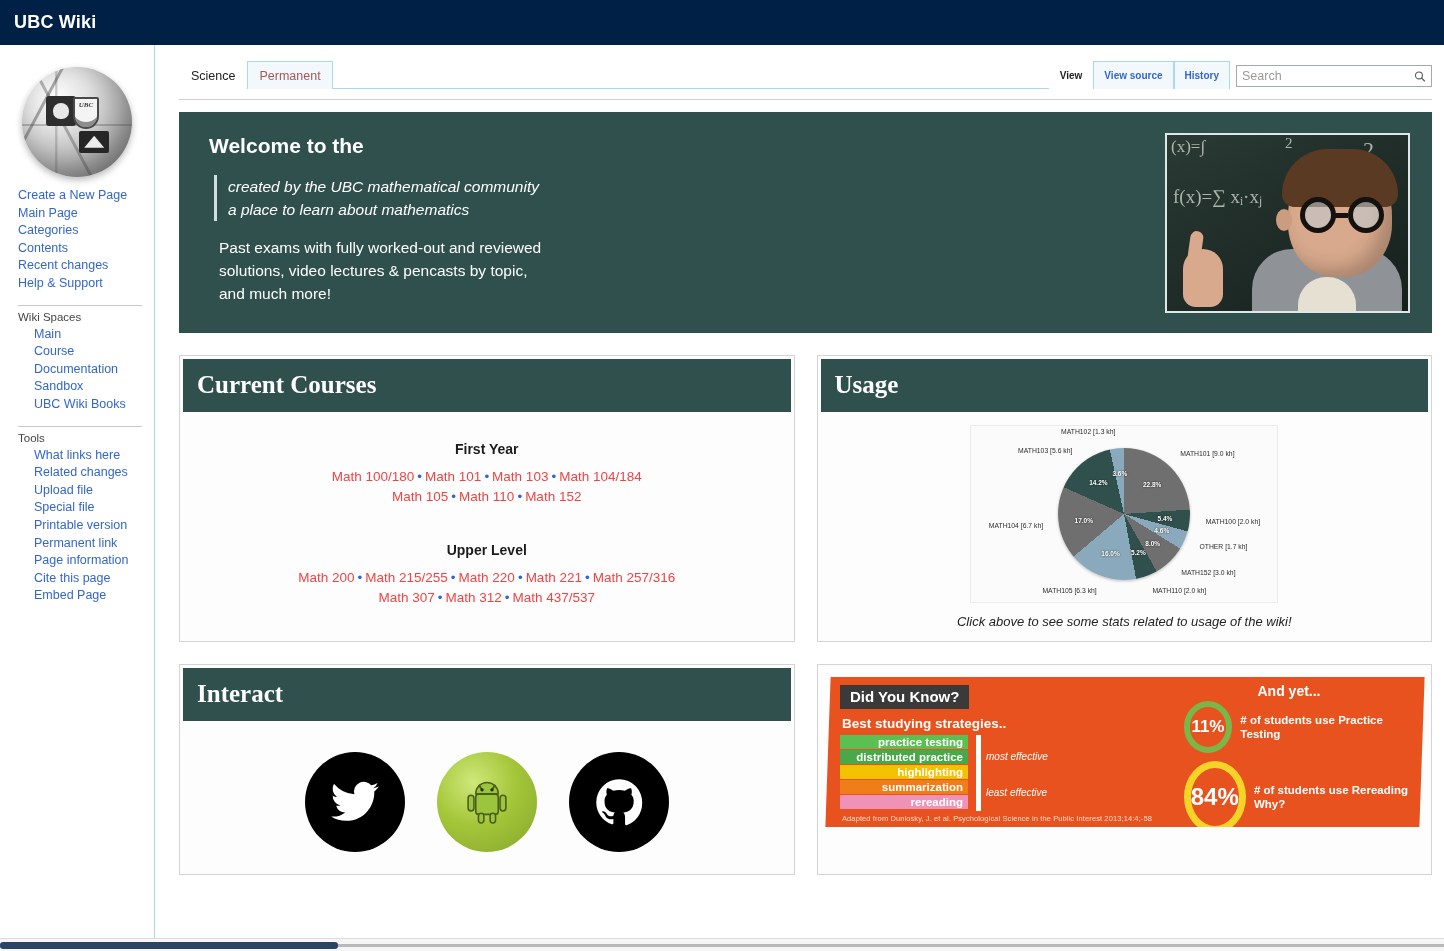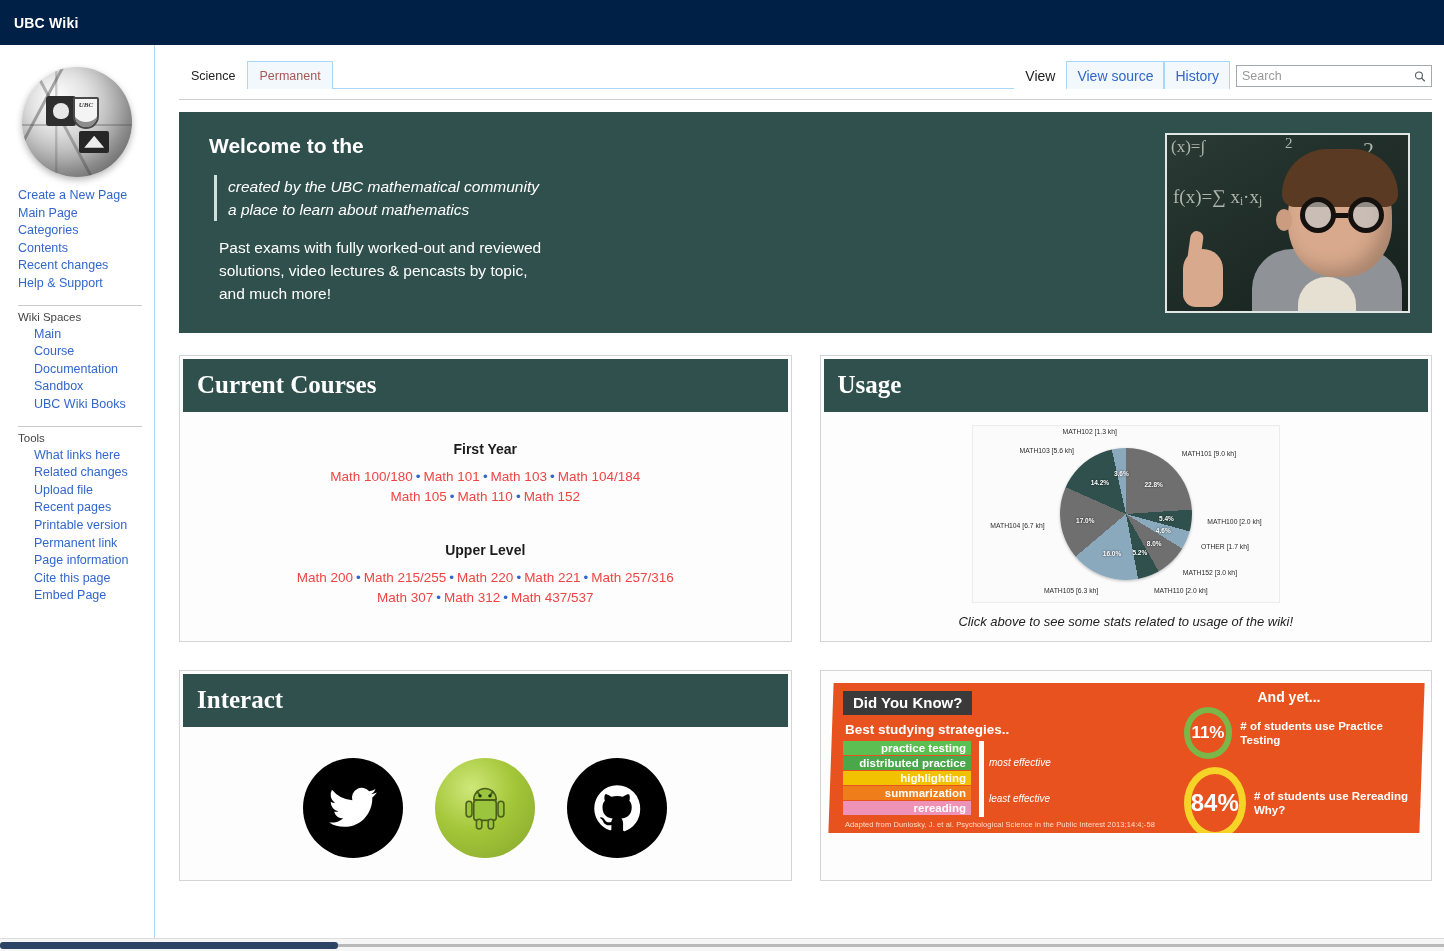--- a/index.html
+++ b/index.html
@@ -11,21 +11,21 @@
     overflow:hidden;
     position:relative;
   }
 
   
   .topbar {
     height:45px; background:#002145;
     display:flex; align-items:center; padding-left:14px;
   }
   .topbar-title {
-    color:#ffffff; font-size:14px; font-weight:bold;
+    color:#ffffff; font-size:18px; font-weight:bold;
     letter-spacing:.2px;
   }
 
   
   .page { display:flex; height:906px; }
 
   
   .sidebar {
     width:155px; flex:0 0 155px;
     background:#ffffff;
@@ -109,24 +109,25 @@
   .tab {
     font-size:12.5px; padding:7px 11px 6px 11px;
     border:1px solid #a7d7f9; border-bottom:none;
     background:#f3f8fc; color:#a55858; cursor:pointer;
     line-height:14px; text-decoration:none;
   }
   .tab.active { background:#ffffff; color:#222; border-color:transparent; }
   .tab-filler { flex:1; border-bottom:1px solid #a7d7f9; height:28px; }
   .tabs-right { display:flex; align-items:flex-end; }
   .tab-r {
-    font-size:14px; padding:7px 10px 6px 10px;
+    font-size:10px; padding:7px 10px 6px 10px;
     border:1px solid #a7d7f9; border-bottom:none;
     background:#f3f8fc; color:#3366cc; cursor:pointer; line-height:14px;
     text-decoration:none;
+    font-weight:bold;
   }
   .tab-r.active { background:#ffffff; color:#222; border-color:transparent; }
   .searchbox {
     margin-left:6px; margin-bottom:2px;
     width:196px; height:22px;
     border:1px solid #a2a9b1; background:#fff;
     display:flex; align-items:center;
   }
   .searchbox input {
     border:none; outline:none; flex:1;
@@ -197,21 +198,21 @@
     position:absolute; left:16px; bottom:4px; width:40px; height:58px;
     border-radius:22px 22px 14px 14px; background:#d8a98c;
   }
   .boy-finger {
     position:absolute; left:22px; bottom:48px; width:13px; height:32px;
     border-radius:7px; background:#d8a98c; transform:rotate(8deg);
   }
 
   
   .panel-grid {
-    display:grid; grid-template-columns:1fr 1fr; gap:28px; margin-top:22px;
+    display:grid; grid-template-columns:1fr 1fr; gap:22px; margin-top:22px;
   }
   .panel { border:1px solid #d4d4d4; background:#fdfdfd; }
   .panel-head {
     background:#2f504c; color:#ffffff;
     font-family:"Liberation Serif", serif; font-weight:bold;
     font-size:25px; padding:12px 14px 13px 14px;
     border:3px solid #fdfdfd;
   }
   .panel-body { padding:22px 16px 18px 16px; }
 
@@ -350,21 +351,21 @@
         <a class="nav-link">Documentation</a>
         <a class="nav-link">Sandbox</a>
         <a class="nav-link">UBC Wiki Books</a>
       </div>
 
       <div class="nav-group">
         <div class="nav-group-title">Tools</div>
         <a class="nav-link">What links here</a>
         <a class="nav-link">Related changes</a>
         <a class="nav-link">Upload file</a>
-        <a class="nav-link">Recent pages</a>
+        <a class="nav-link">Special file</a>
         <a class="nav-link">Printable version</a>
         <a class="nav-link">Permanent link</a>
         <a class="nav-link">Page information</a>
         <a class="nav-link">Cite this page</a>
         <a class="nav-link">Embed Page</a>
       </div>
     </nav>
   </aside>
 
   <main class="content">

